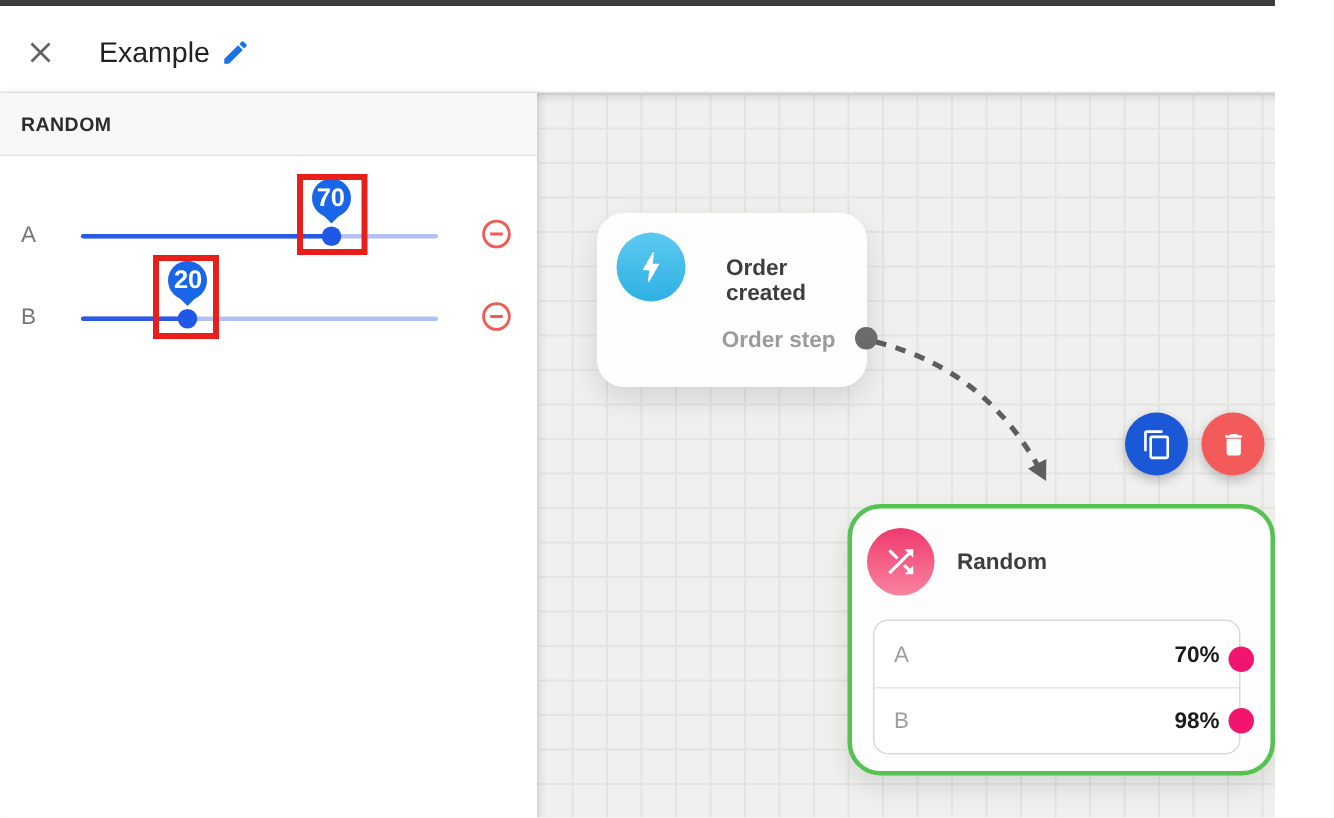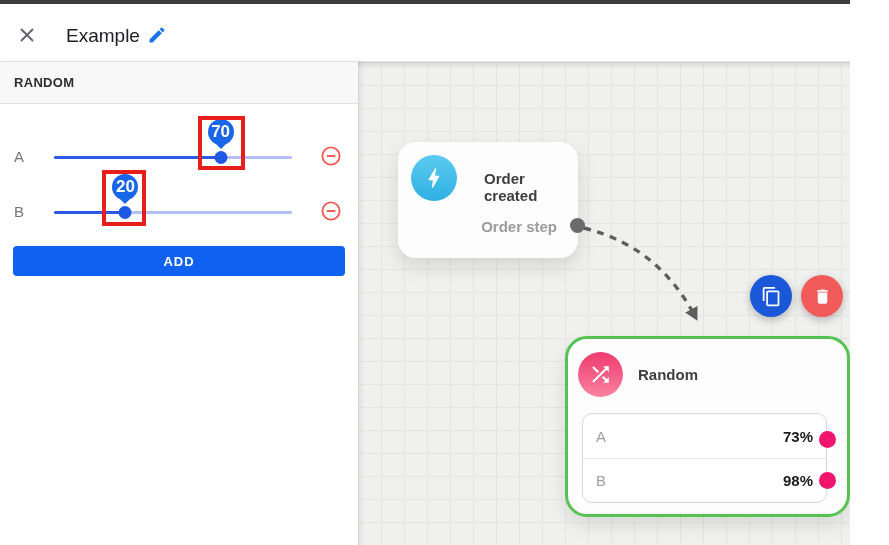--- a/index.html
+++ b/index.html
@@ -116,21 +116,20 @@
     <div class="thumb"></div>
   </div>
   <div class="annotation-rect" style="left:102px;top:170px;width:44px;height:56px;"></div>
   <button class="remove-btn" style="top:200px;" aria-label="remove B">
     <svg width="22" height="22" viewBox="0 0 22 22">
       <circle cx="11" cy="11" r="8.6" fill="none" stroke="#f05b56" stroke-width="1.9"></circle>
       <line x1="6.8" y1="11" x2="15.2" y2="11" stroke="#f05b56" stroke-width="2"></line>
     </svg>
   </button>
 
-  <button class="add-btn">ADD</button>
 
   <div class="canvas">
     <div class="canvas-top-shadow"></div>
     <div class="canvas-left-shadow"></div>
 
     <svg class="connector-svg">
       <defs>
         <marker id="arrowhead" markerUnits="userSpaceOnUse" markerWidth="16" markerHeight="14" refX="10" refY="7" orient="auto">
           <path d="M0,0 L13,7 L0,14 Z" fill="#5e5e5e"></path>
         </marker>
@@ -163,21 +162,21 @@
     <div class="node random-node">
       <div class="node-icon random-icon">
         <svg width="25" height="25" viewBox="0 0 24 24">
           <path fill="#fff" d="M10.59 9.17 5.41 4 4 5.41l5.17 5.17 1.42-1.41zM14.5 4l2.04 2.04L4 18.59 5.41 20 17.96 7.46 20 9.5V4h-5.5zm.33 9.41-1.41 1.41 3.13 3.13L14.5 20H20v-5.5l-2.04 2.04-3.13-3.13z"></path>
         </svg>
       </div>
       <div class="random-title">Random</div>
       <div class="rows-box">
         <div class="row">
           <span class="row-label">A</span>
-          <span class="row-value">73%</span>
+          <span class="row-value">70%</span>
         </div>
         <div class="row">
           <span class="row-label">B</span>
           <span class="row-value">98%</span>
         </div>
       </div>
       <div class="port-pink" style="top:92px;"></div>
       <div class="port-pink" style="top:133px;"></div>
     </div>
   </div>

